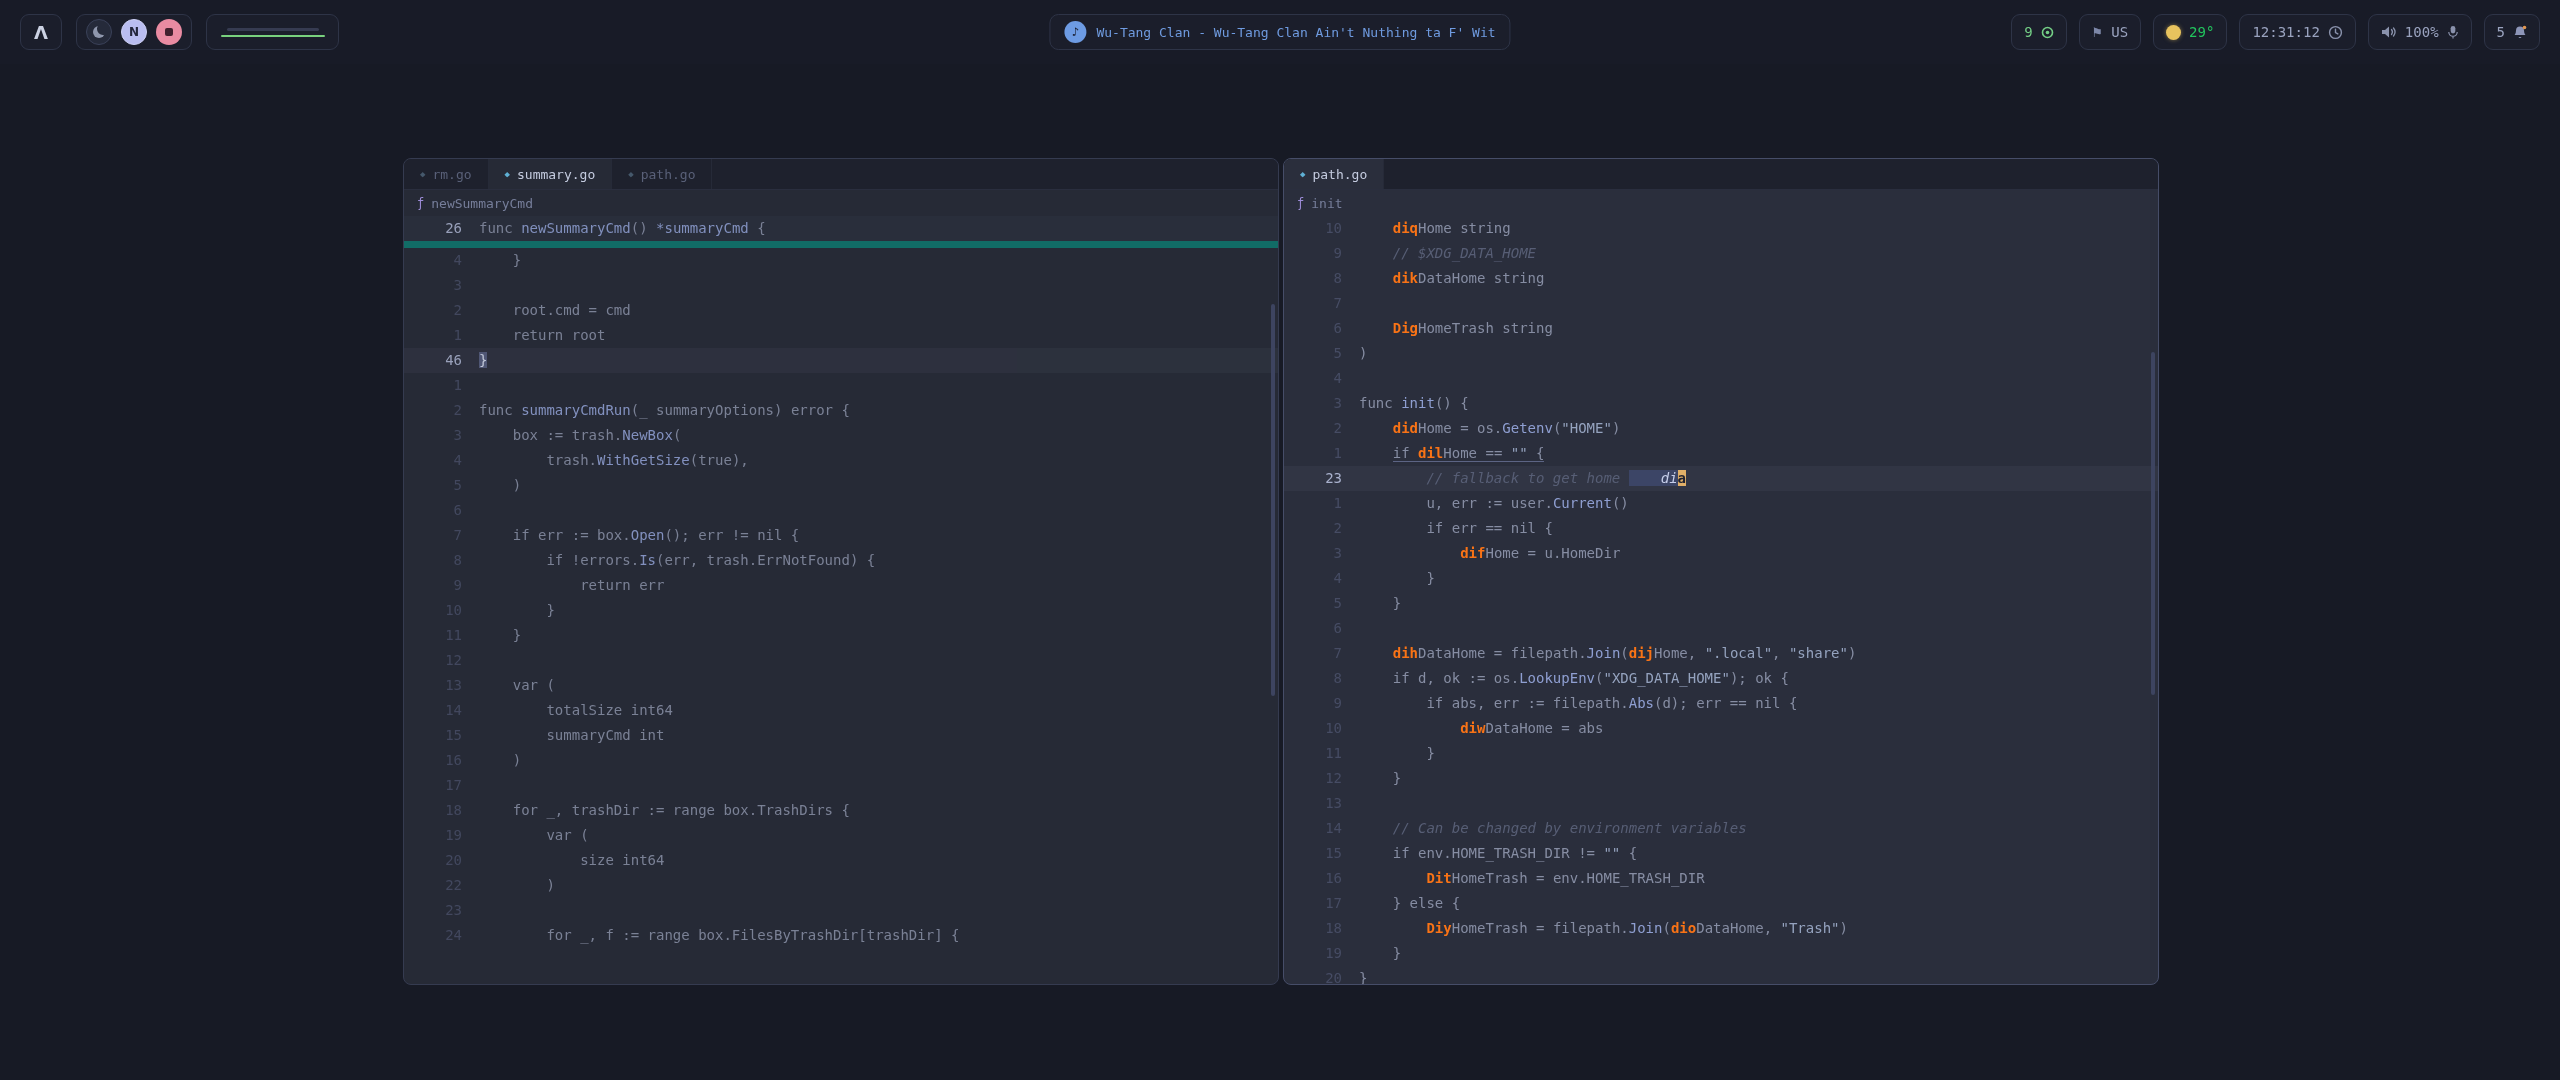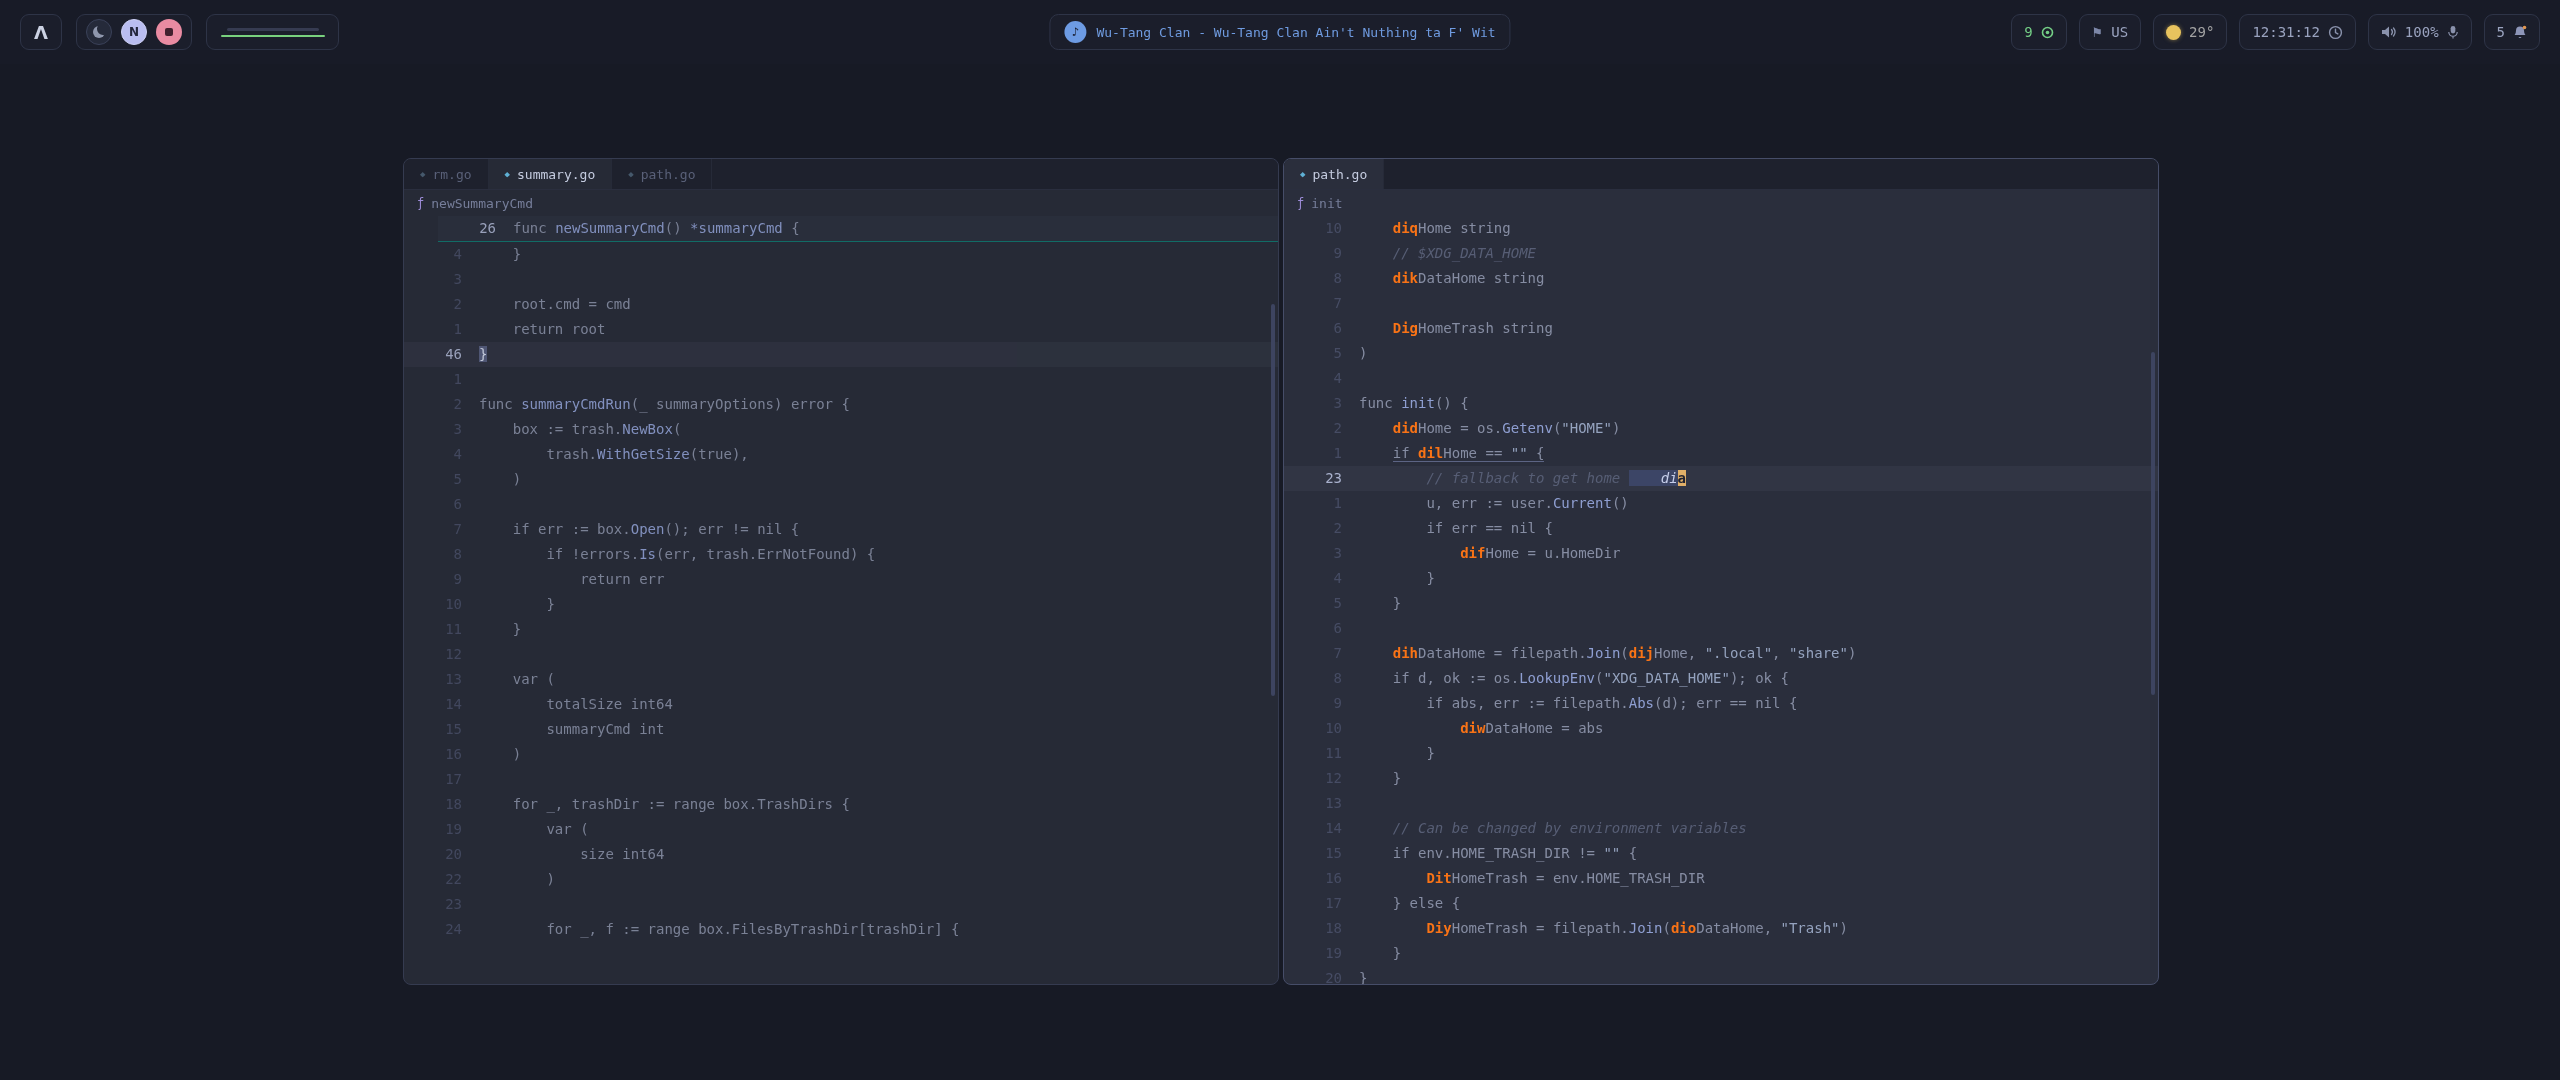--- a/index.html
+++ b/index.html
@@ -39,21 +39,21 @@
   .player{
     position:absolute;left:50%;top:14px;transform:translateX(-50%);
     color:#6f9be0;font-size:13px;gap:10px;padding:0 14px;
   }
   .music-circle{width:22px;height:22px;border-radius:50%;background:#6d9be3;
     display:flex;align-items:center;justify-content:center;color:#161a2a;
     font-size:12px;font-weight:bold;flex:none;}
 
   .right-cluster{margin-left:auto;display:flex;align-items:center;gap:12px;}
   .green{color:#74cf86;}
-  .orange{color:#a3a3a3;text-align:right;}
+  .orange{color:#22c55e;text-align:right;}
   .iconspan{font-family:"DejaVu Sans",sans-serif;color:#7d87a8;font-size:13px;line-height:1;}
   .sun{width:15px;height:15px;border-radius:50%;background:#e8c35e;box-shadow:0 0 4px rgba(232,195,94,.5);flex:none;}
   svg{display:block;}
 
   
   .pane{
     position:absolute;top:158px;width:876px;height:827px;
     border-radius:8px;overflow:hidden;box-sizing:border-box;
     background:var(--pbg);
   }
@@ -72,21 +72,21 @@
     font-size:13px;color:#767e9a;}
   .fn-icon{color:#9d8cd8;font-size:12px;}
 
   .code-area{position:relative;font-size:14px;line-height:25px;}
   .pane.inactive .lines-wrap{opacity:.88;}
   .line{display:flex;height:25px;white-space:pre;}
   .gutter{width:58px;text-align:right;color:#464c64;flex:none;}
   .gutter.cur{color:#a9b1cd;}
   .code{margin-left:17px;white-space:pre;}
   .line.cursorline{background:rgba(197,205,235,0.05);}
-  .context-row{background:#2b2f3d;border-bottom:1px solid #0f766e;margin-left:34px;}
+  .context-row{background:#2b2f3d;border-bottom:7px solid #0f766e;}
 
   .seg-d{color:#868da3;}
   .seg-f{color:#8f9fd2;}
   .seg-c{color:#575e75;font-style:italic;}
   .seg-s{color:#95a3bf;}
   .seg-L{color:#f97316;font-weight:bold;}
   .seg-M{color:#c7cfeb;background:#3c4566;font-style:italic;padding-left:32px;}
   .seg-A{color:#1e2130;background:#e0af68;font-weight:bold;}
   .seg-cb{background:#555d7d;color:#d8def0;}
   .seg-u{box-shadow:0 1px 0 #5c6484;}

